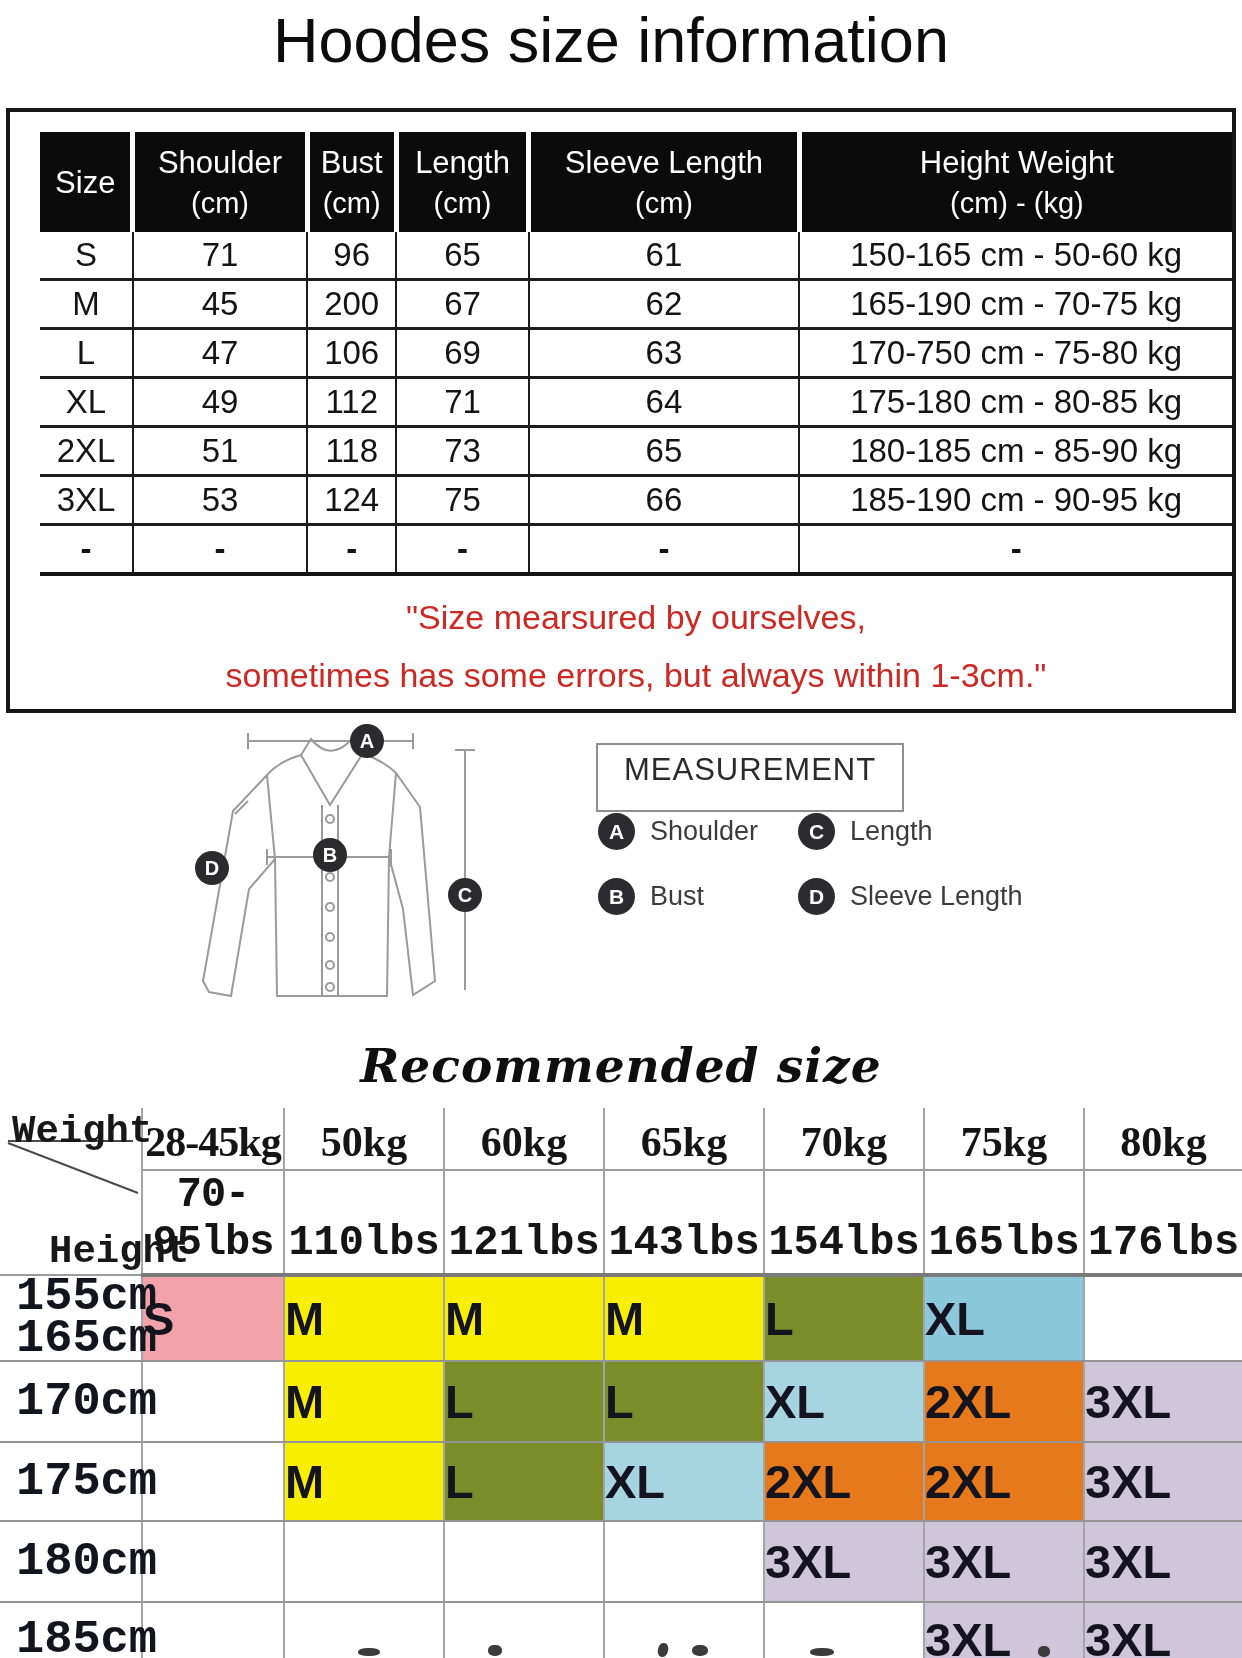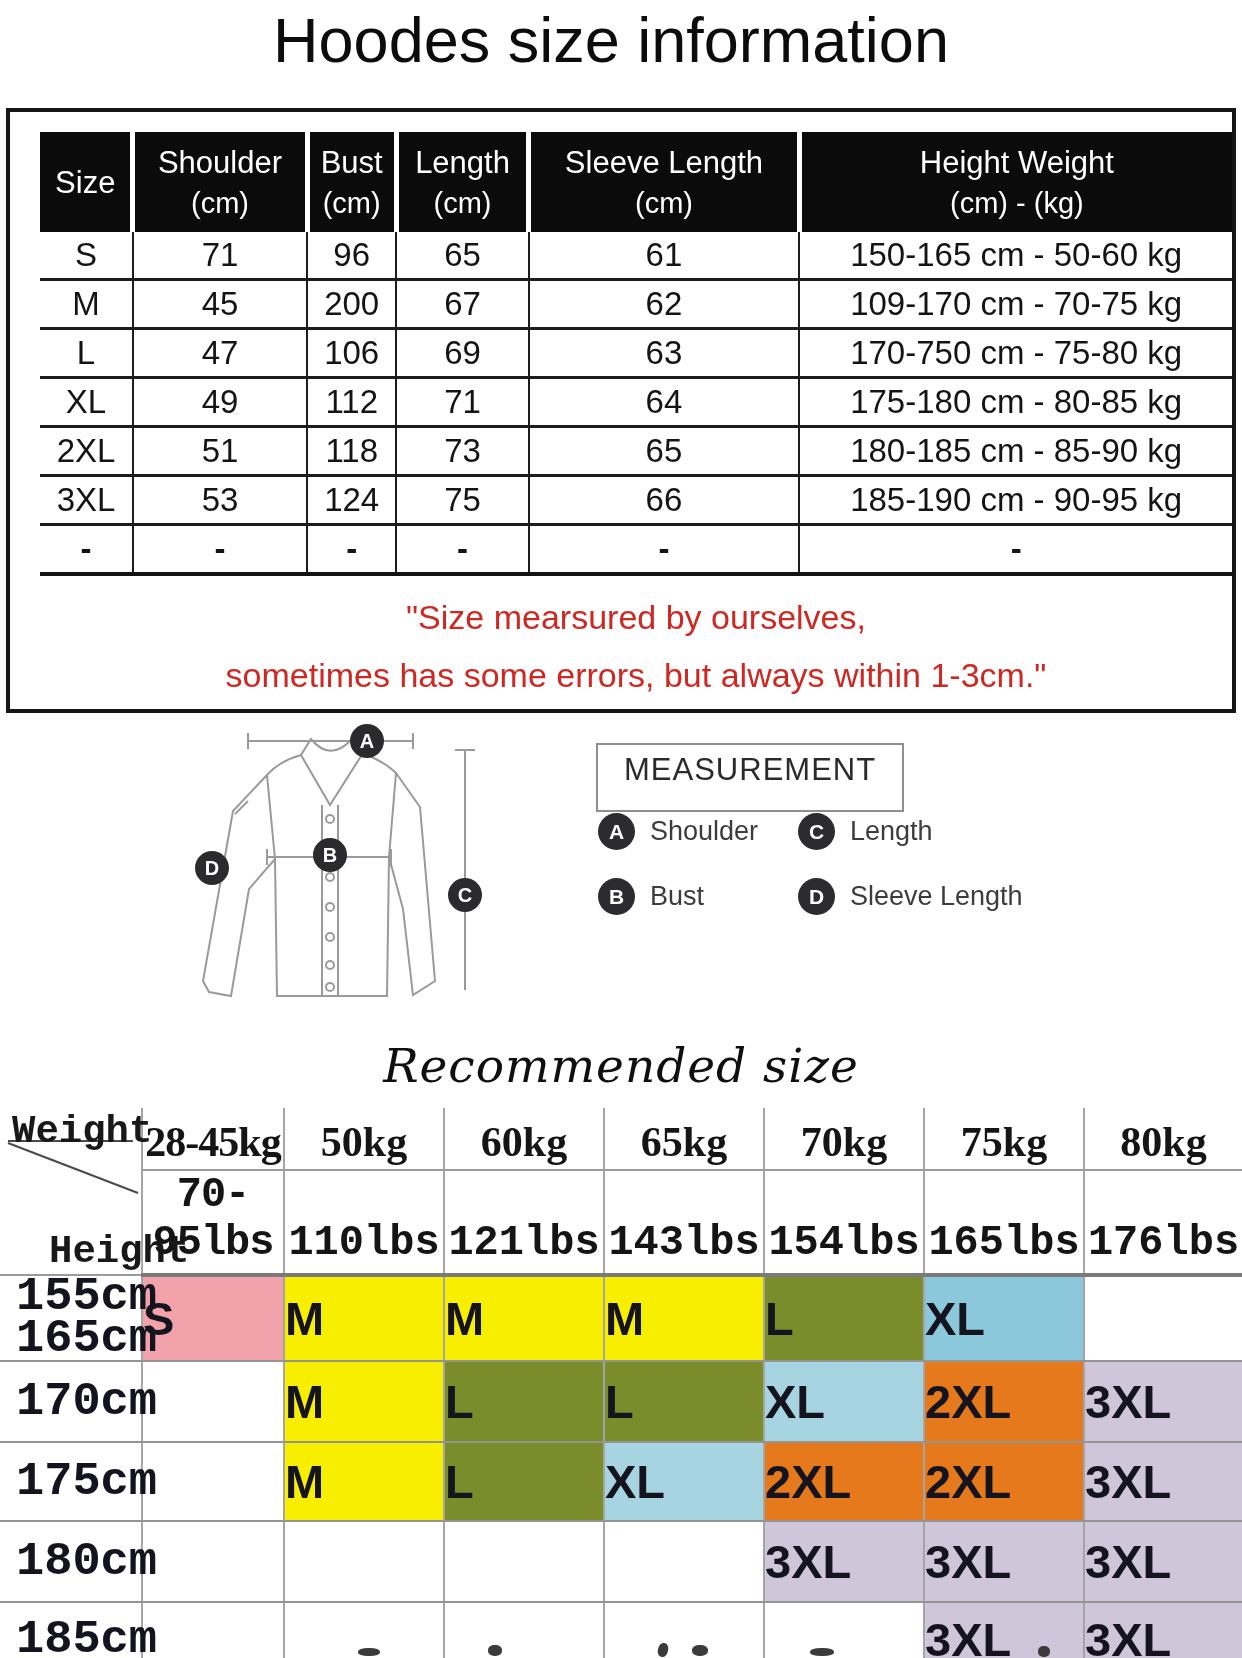--- a/index.html
+++ b/index.html
@@ -51,21 +51,21 @@
   .legend-item { display:flex; align-items:center; gap:15px; font-size:27px; color:#3c3c3c; }
   .badge {
     width:37px; height:37px; border-radius:50%; background:#2c2c30; color:#fff;
     font-size:21px; font-weight:700; display:flex; align-items:center; justify-content:center;
     flex:0 0 auto;
   }
 
   
   .rec-title {
     position:absolute; top:1038px; left:0; width:1242px; text-align:center;
-    font-family:"DejaVu Serif", serif; font-style:italic; font-weight:400;
+    font-family:"DejaVu Serif", serif; font-style:italic; font-weight:700;
     font-size:47px; color:#0f0f0f; letter-spacing:1px;
   }
   table.rec { position:absolute; top:1108px; left:0; width:1242px; border-collapse:collapse; table-layout:fixed; }
   .rec td { padding:0; border-right:2px solid #a5a5a5; box-sizing:border-box; }
   .rec td:last-child { border-right:none; }
   .rec tr.kg-row td {
     height:62px; vertical-align:bottom; text-align:center; padding-bottom:3px;
     font-family:"Liberation Serif", serif; font-weight:700; font-size:42px;
     border-bottom:2px solid #9b9b9b; color:#151515;
   }
@@ -150,21 +150,21 @@
             <td>65</td>
             <td>61</td>
             <td>150-165 cm - 50-60 kg</td>
           </tr>
           <tr>
             <td>M</td>
             <td>45</td>
             <td>200</td>
             <td>67</td>
             <td>62</td>
-            <td>109-170 cm - 70-75 kg</td>
+            <td>165-190 cm - 70-75 kg</td>
           </tr>
           <tr>
             <td>L</td>
             <td>47</td>
             <td>106</td>
             <td>69</td>
             <td>63</td>
             <td>170-750 cm - 75-80 kg</td>
           </tr>
           <tr>

